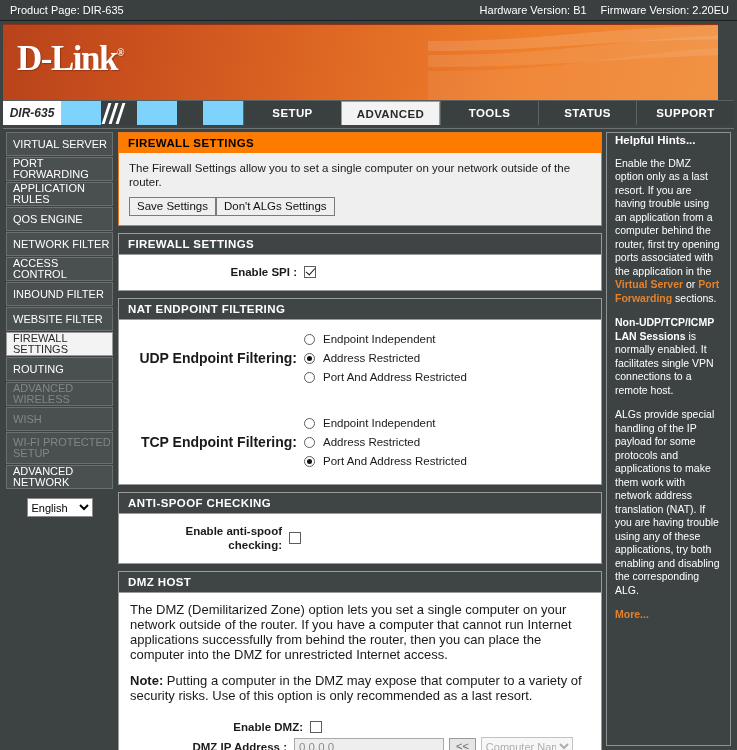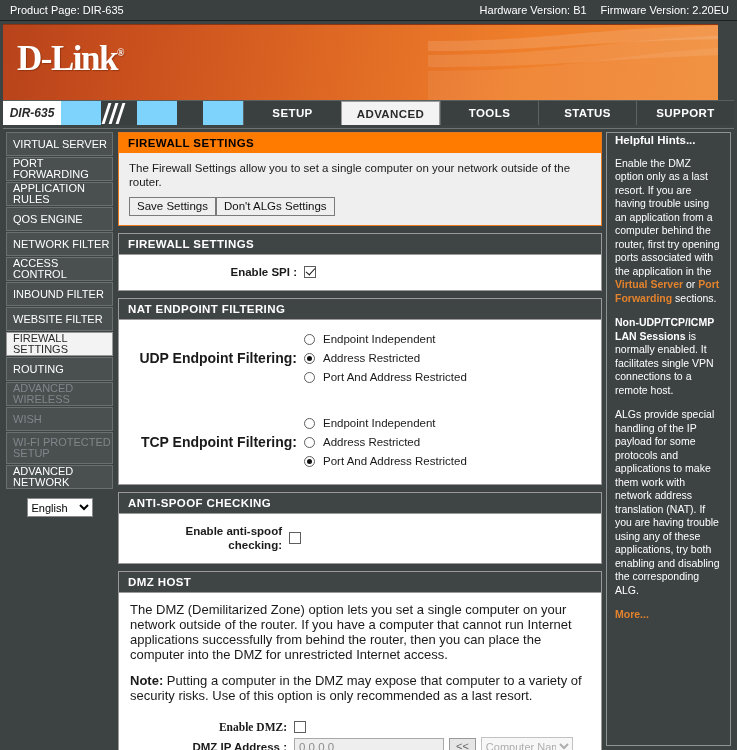--- a/index.html
+++ b/index.html
@@ -456,21 +456,21 @@
       </div>
     </div>
 
     <div class="panel">
       <div class="ph-dark">DMZ HOST</div>
       <div class="panel-body white" style="padding:0;">
         <div class="dmz-text">
           <p>The DMZ (Demilitarized Zone) option lets you set a single computer on your network outside of the router. If you have a computer that cannot run Internet applications successfully from behind the router, then you can place the computer into the DMZ for unrestricted Internet access.</p>
           <p><b>Note:</b><span> Putting a computer in the DMZ may expose that computer to a variety of security risks. Use of this option is only recommended as a last resort.</span></p>
         </div>
-        <div class="frow" style="padding:4px 0 3px 0;font-family:Liberation Serif, serif;">
+        <div class="frow" style="padding:4px 0 3px 16px;">
           <div class="flabel">Enable DMZ:</div>
           <div id="dmz-box" class="cbox"></div>
         </div>
         <div class="frow" style="padding:0 0 13px 0;">
           <div class="flabel">DMZ IP Address :</div>
           <input class="ip-input" type="text" disabled="" value="0.0.0.0" style="">
           <button class="lt-btn">&lt;&lt;</button>
           <select class="cn-select" disabled="">
             <option>Computer Name</option>
           </select>

